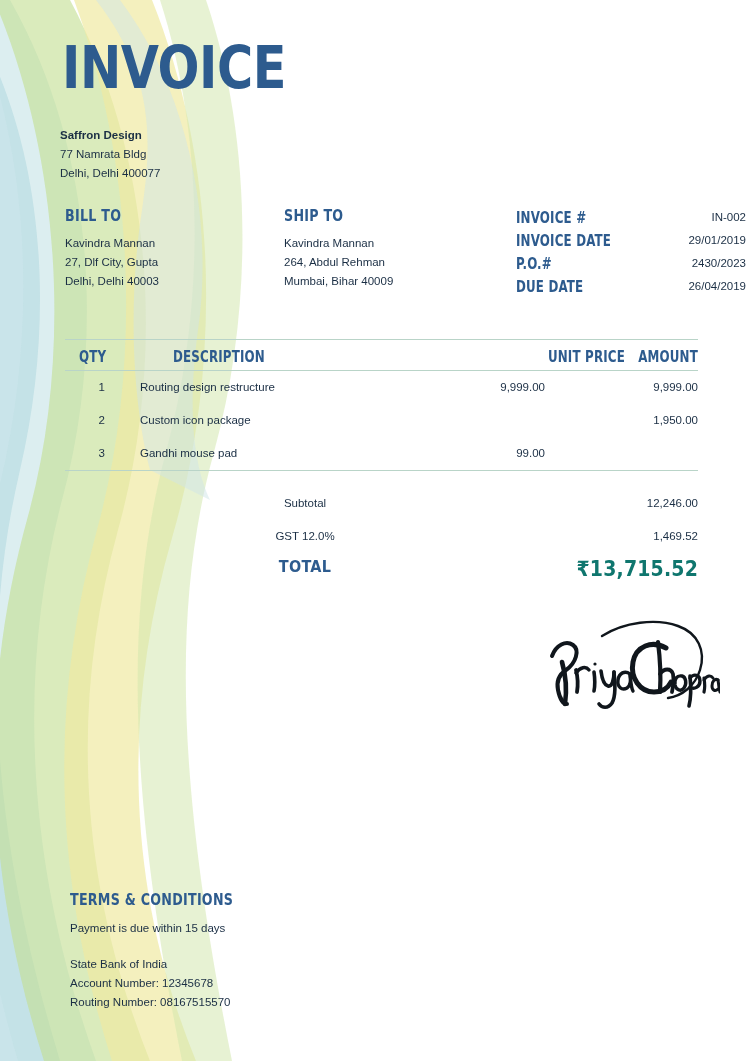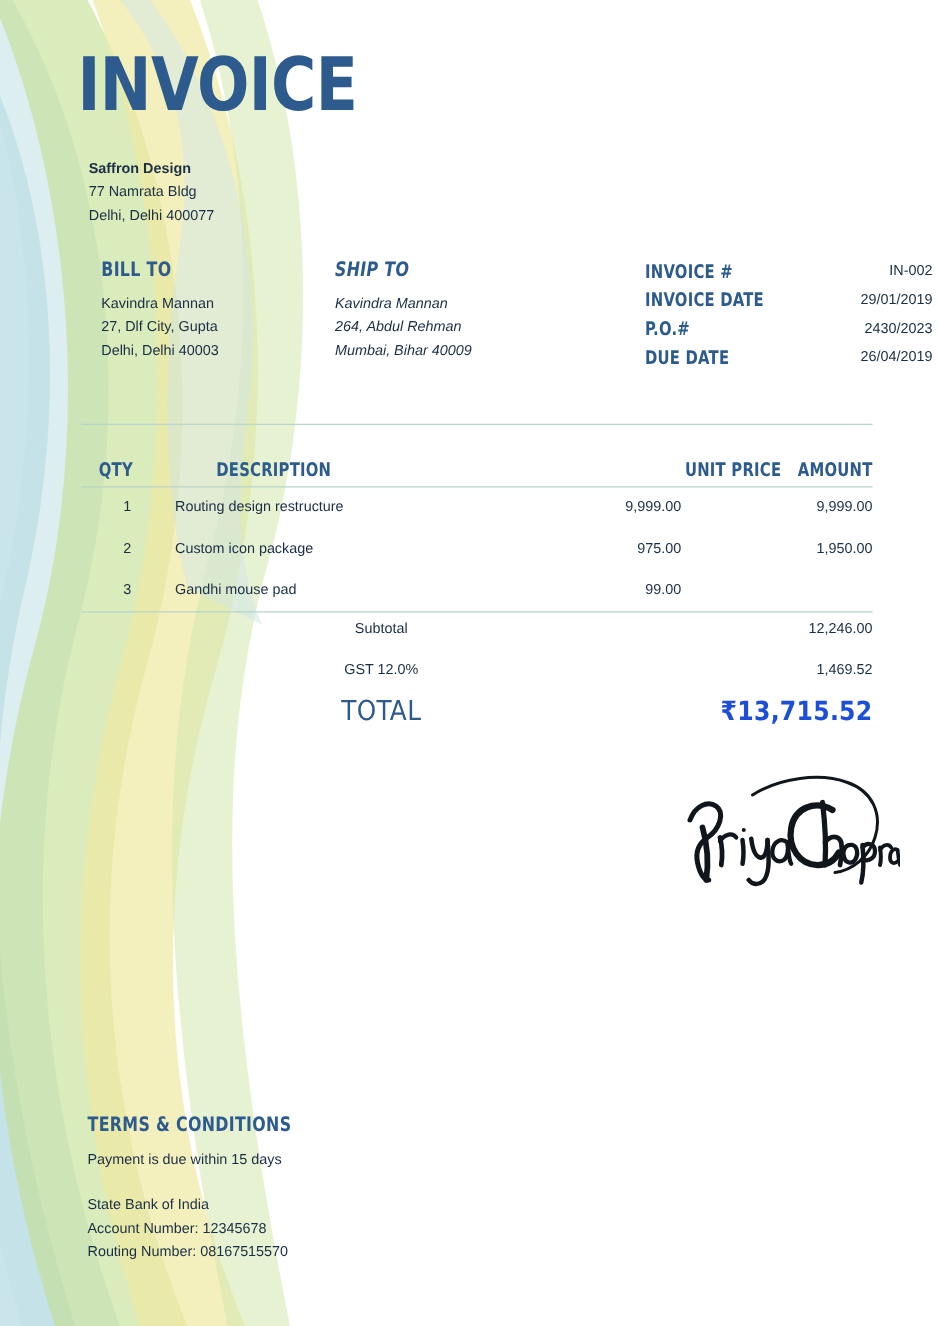--- a/index.html
+++ b/index.html
@@ -46,21 +46,21 @@
     letter-spacing: -0.5px;
     line-height: 1;
     color: #2d5b8e;
     transform: scaleX(0.93);
     transform-origin: left center;
   }
 
   
   .seller {
     position: absolute;
-    left: 71px;
+    left: 60px;
     top: 126px;
     font-size: 11.5px;
     line-height: 19px;
   }
   .seller .name { font-weight: bold; }
 
   
   .hd {
     font-family: "DejaVu Sans Condensed", "Liberation Sans Narrow", "Liberation Sans", sans-serif;
     font-weight: bold;
@@ -69,22 +69,22 @@
     transform-origin: left center;
     white-space: nowrap;
   }
 
   .party {
     position: absolute;
     top: 206px;
     font-size: 11.5px;
     line-height: 19px;
   }
-  .party.bill { left: 65px; margin-left: 16px; }
-  .party.ship { left: 268px; font-style: italic; }
+  .party.bill { left: 65px; }
+  .party.ship { left: 284px; }
   .party .hd {
     font-size: 16px;
     letter-spacing: 0.3px;
     margin-bottom: 9px;
     display: block;
   }
 
   
   .meta {
     position: absolute;
@@ -120,21 +120,20 @@
     width: 633px;
   }
   .rule {
     height: 1px;
     background: #b9d4c8;
     width: 100%;
   }
   .thead {
     height: 30px;
     position: relative;
-    margin-top: 19px;
   }
   .thead .hd {
     position: absolute;
     font-size: 15px;
     letter-spacing: 0.2px;
     top: 8px;
   }
   .th-qty  { left: 14px; }
   .th-desc { left: 0; width: 350px; text-align: center; transform: scaleX(0.88) translateX(0); }
   .th-unit { left: 0; width: 560px; text-align: right; transform: scaleX(0.88); transform-origin: right center; }
@@ -177,31 +176,31 @@
     position: absolute;
     left: 0;
     width: 633px;
     text-align: right;
     top: 8px;
   }
   .tot-row.grand { height: 40px; }
   .tot-row.grand .lbl {
     top: 2px;
     font-family: "DejaVu Sans Condensed", "Liberation Sans Narrow", "Liberation Sans", sans-serif;
-    font-weight: normal;
-    font-size: 22px;
+    font-weight: bold;
+    font-size: 16px;
     color: #2d5b8e;
     letter-spacing: 0.3px;
   }
   .tot-row.grand .amt {
     top: 2px;
     font-family: "DejaVu Sans Condensed", "Liberation Sans Narrow", "Liberation Sans", sans-serif;
     font-weight: bold;
     font-size: 21px;
-    color: #1d4ed8;
+    color: #0f766e;
     letter-spacing: 0.2px;
   }
 
   
   .signature {
     position: absolute;
     left: 540px;
     top: 618px;
     width: 180px;
     height: 100px;
@@ -302,21 +301,20 @@
 
       <div class="trow">
         <span class="c c-qty">1</span>
         <span class="c c-desc">Routing design restructure</span>
         <span class="c c-unit">9,999.00</span>
         <span class="c c-amt">9,999.00</span>
       </div>
       <div class="trow">
         <span class="c c-qty">2</span>
         <span class="c c-desc">Custom icon package</span>
-        <span class="c c-unit">975.00</span>
         <span class="c c-amt">1,950.00</span>
       </div>
       <div class="trow">
         <span class="c c-qty">3</span>
         <span class="c c-desc">Gandhi mouse pad</span>
         <span class="c c-unit">99.00</span>
       </div>
 
       <div class="rule"></div>
     </div>

